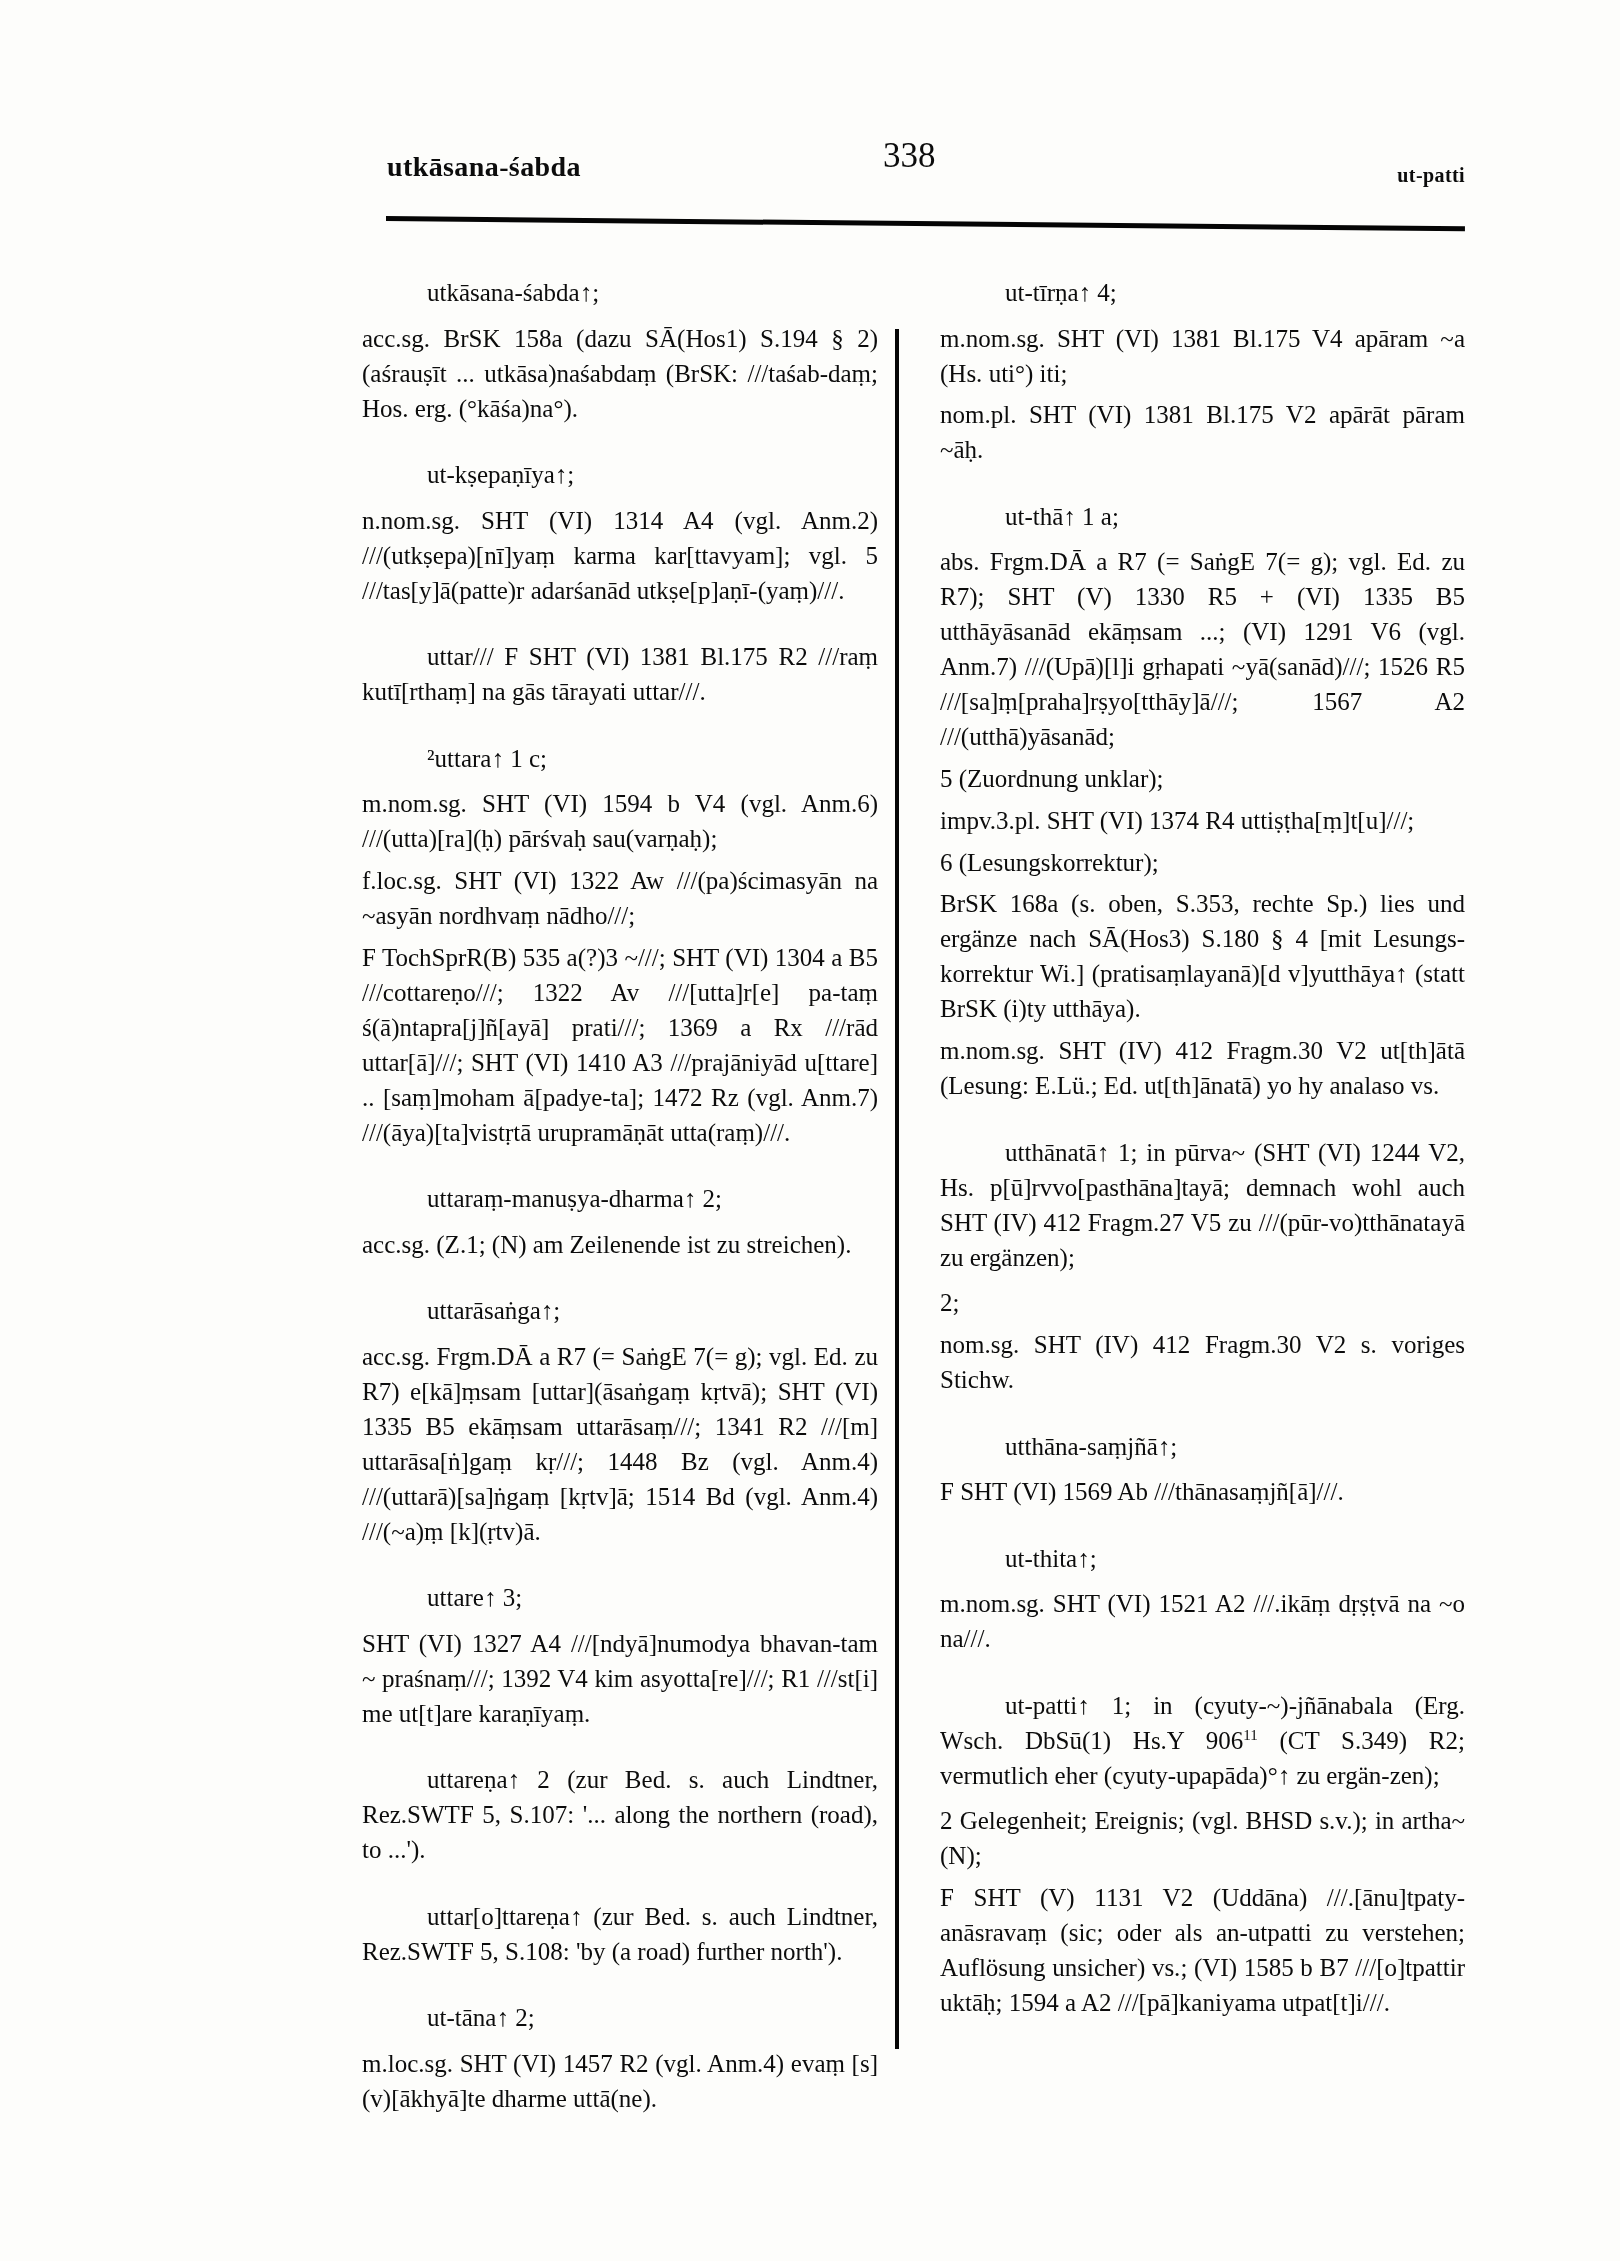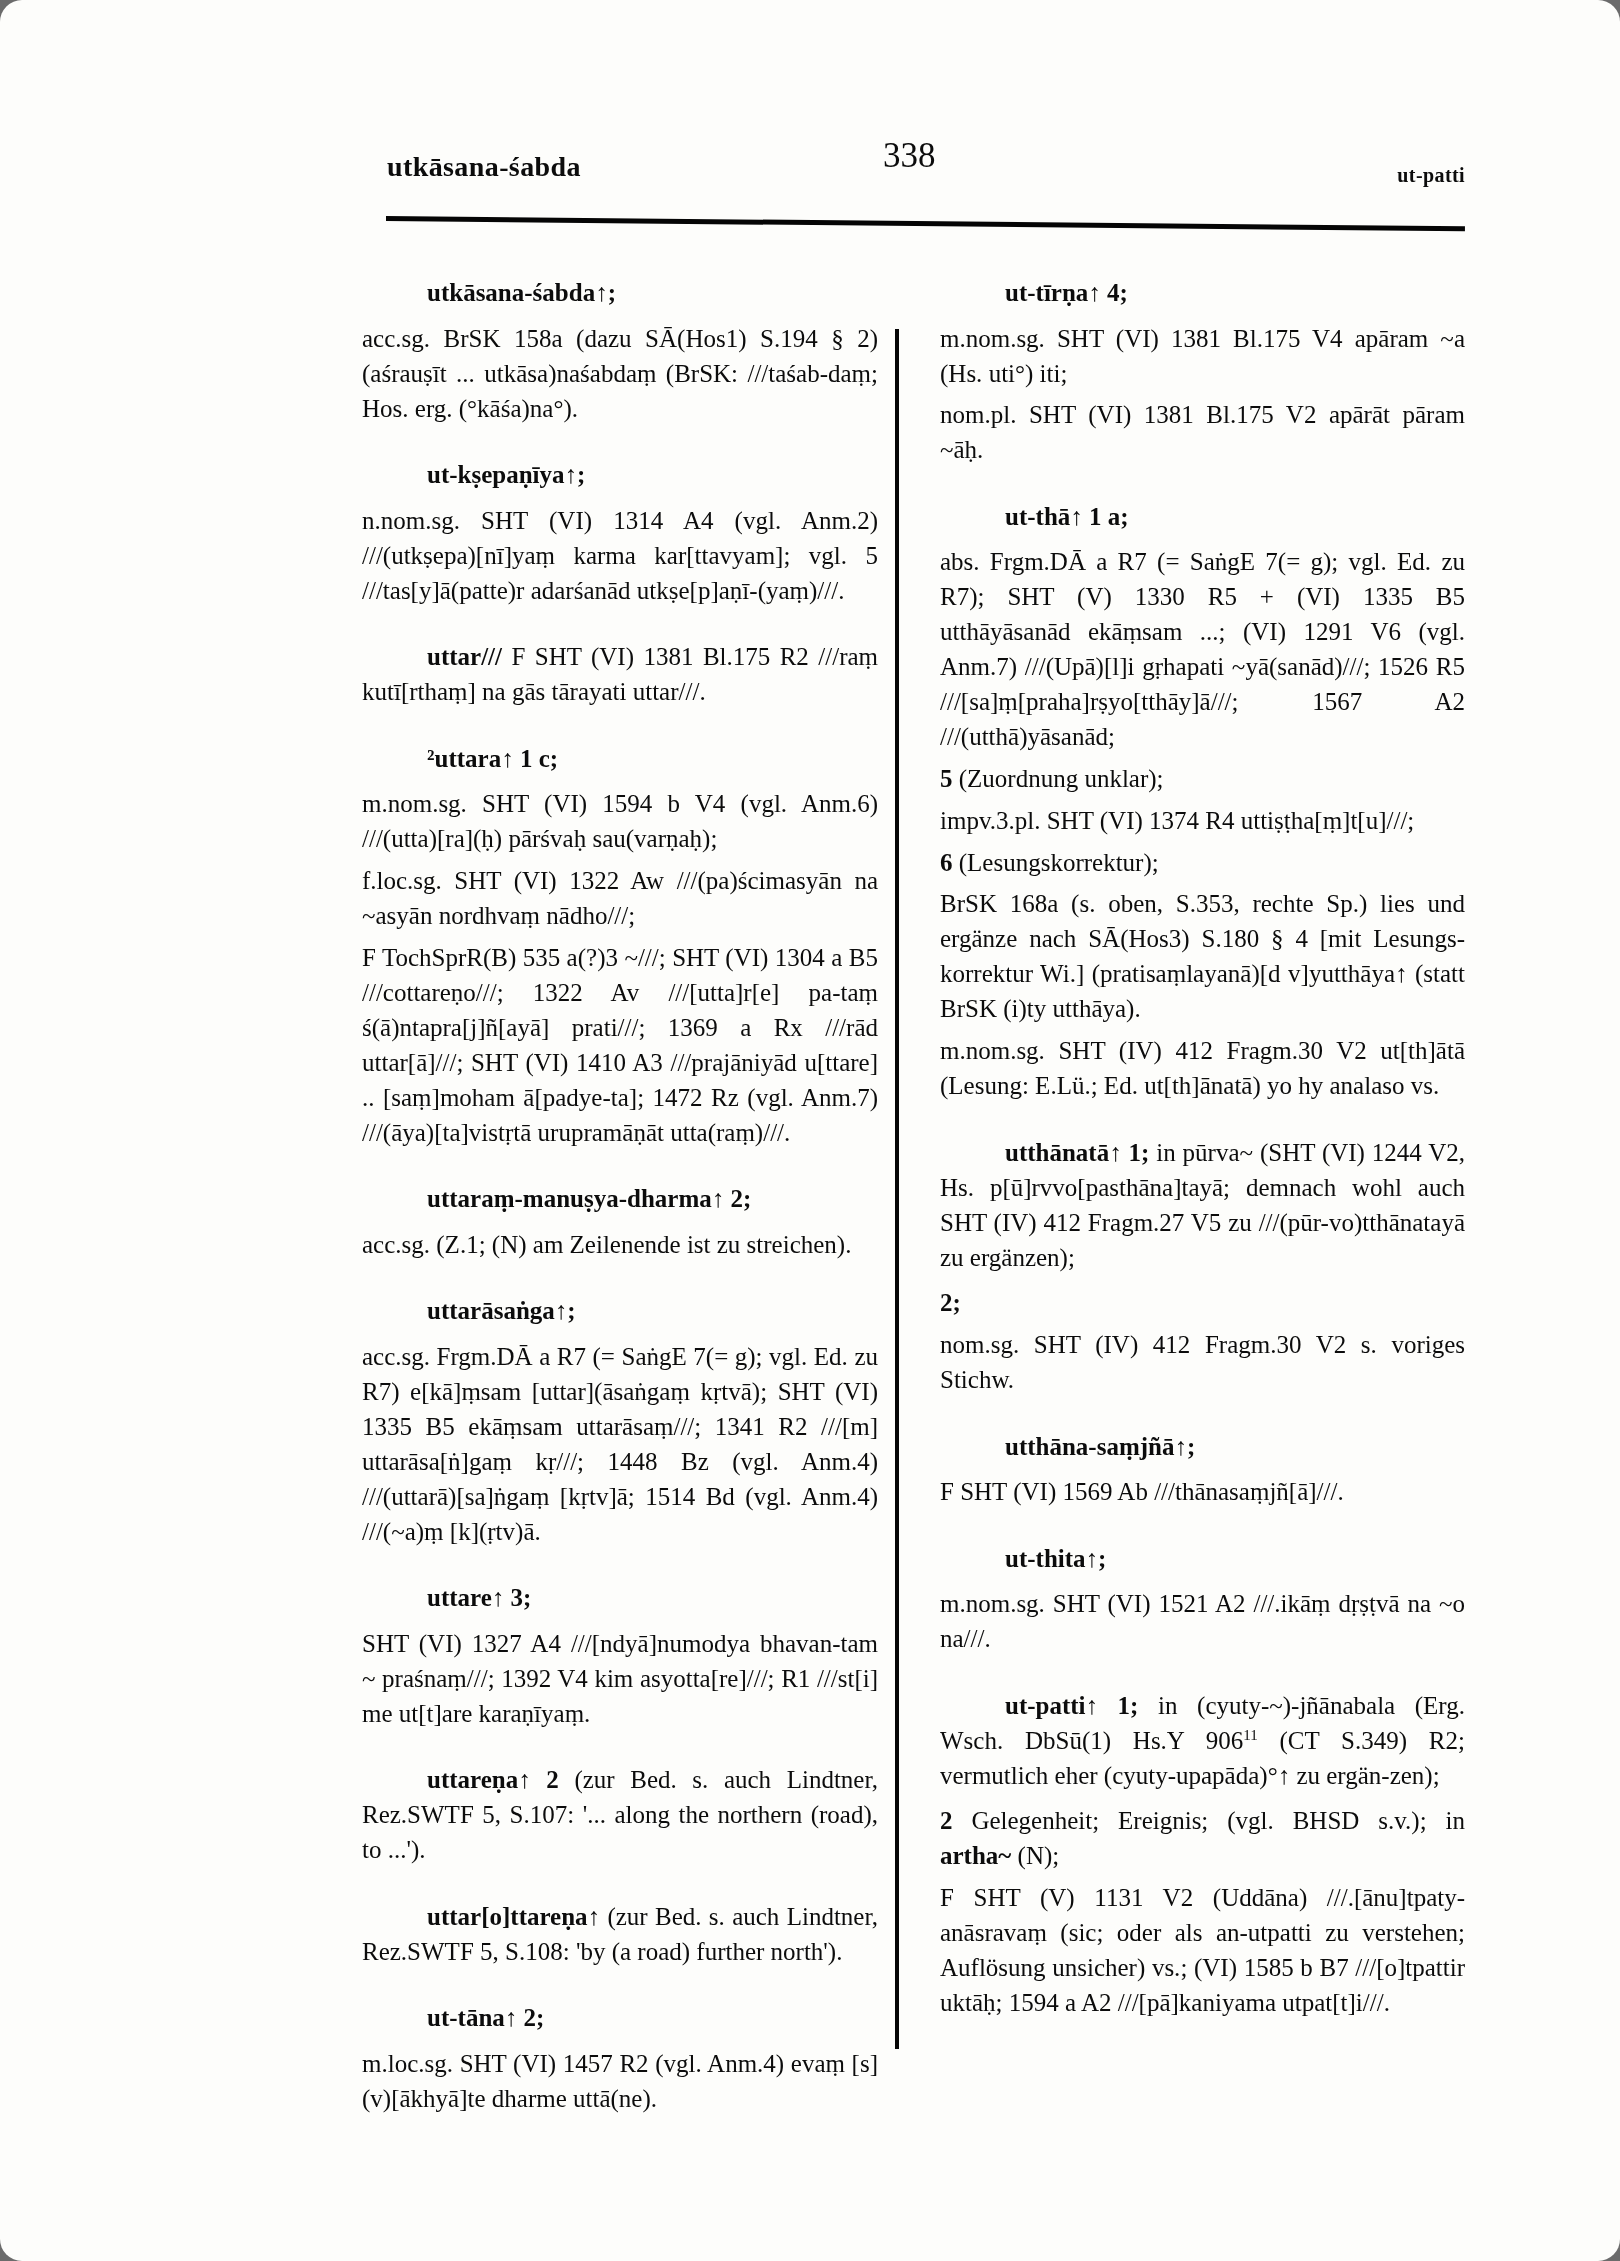--- a/index.html
+++ b/index.html
@@ -6,21 +6,20 @@
   .page {
     position: relative;
     width: 1620px;
     height: 2261px;
     background: #fdfdfb;
     color: #0c0c0c;
     font-family: "Liberation Serif", "DejaVu Serif", serif;
     font-size: 25px;
     line-height: 35px;
     overflow: hidden;
-    border-radius: 22px;
   }
   .hw-left {
     position: absolute; left: 387px; top: 149px;
     font-weight: bold; font-size: 28px; letter-spacing: 0.4px;
   }
   .pageno {
     position: absolute; left: 883px; top: 138px;
     font-size: 35px;
   }
   .hw-right {
@@ -40,21 +39,21 @@
     position: absolute; top: 275px;
     text-align: justify;
   }
   .col-left  { left: 362px;  width: 516px; }
   .col-right { left: 940px; width: 525px; }
   p.block { margin: 6.8px 0; }
   p.head  { margin: 31.5px 0 10.5px; text-indent: 65px; }
   .col p:first-child { margin-top: 0; }
   .r-n { font-style: normal; }
   .r-i { }
-  .r-b { font-weight: bold; }
+  .r-b { font-weight: normal; }
   .r-sup { vertical-align: super; font-size: 60%; line-height: 0; }
 </style>
 </head>
 <body>
 
 <div class="page">
   <span class="hw-left">utkāsana-śabda</span>
   <span class="pageno">338</span>
   <span class="hw-right">ut-patti</span>
   <div class="rule"></div>

